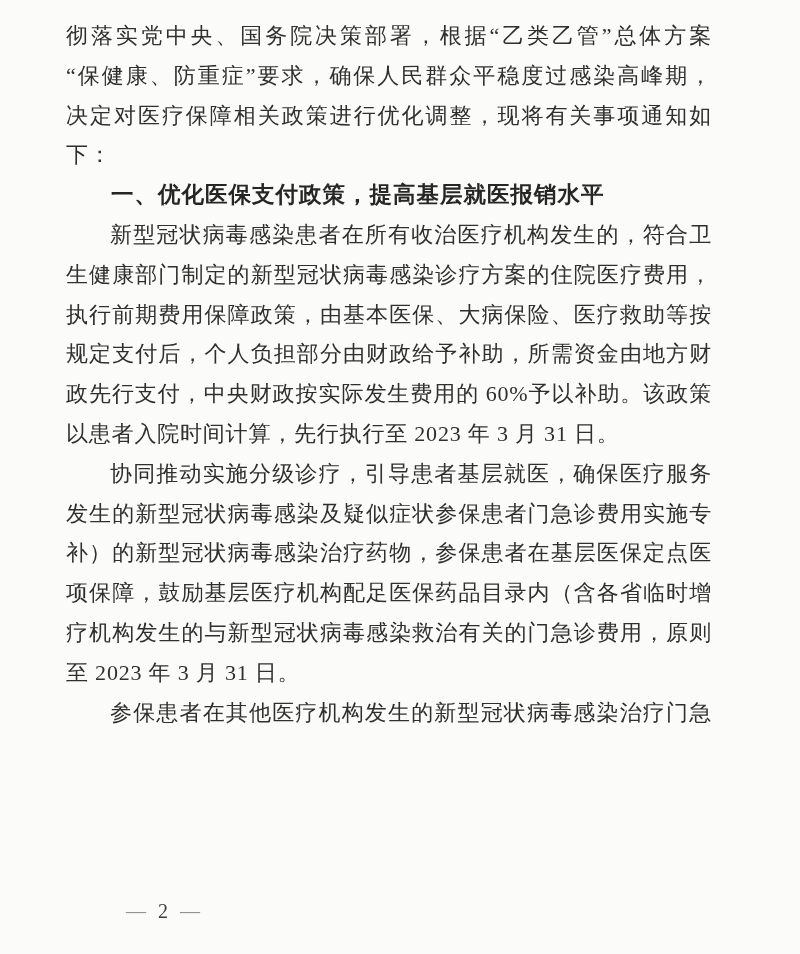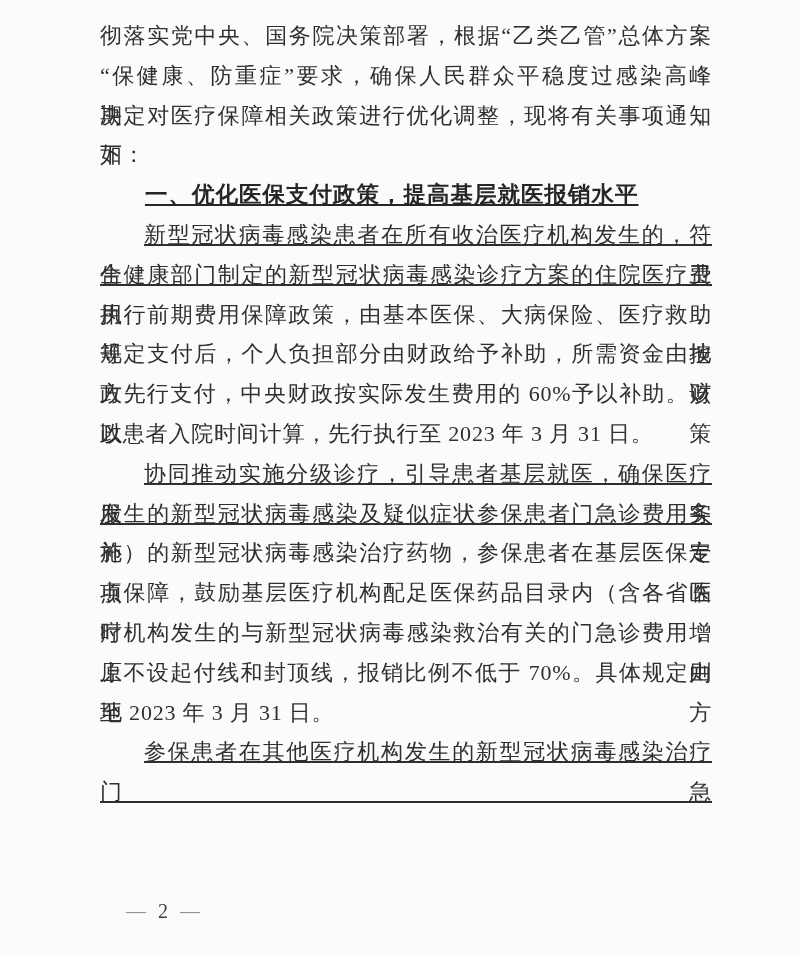--- a/index.html
+++ b/index.html
@@ -11,39 +11,38 @@
     position: relative;
     width: 800px;
     height: 954px;
     margin: 0 auto;
     background: #fbfbfa;
     overflow: hidden;
     color: #2f2f2f;
     font-family: "Liberation Serif", "DejaVu Serif", serif;
   }
   .content {
-    padding: 16px 88px 0 100px;
+    padding: 16px 88px 0 66px;
   }
   .line {
     height: 39.8px;
     line-height: 39.8px;
     font-size: 22px;
     letter-spacing: 0.8px;
     text-align: left;
     white-space: nowrap;
     overflow: visible;
   }
   .line.justify {
     white-space: normal;
     text-align: justify;
     text-align-last: justify;
   }
   .line.indent {
     text-indent: 2em;
-    text-decoration: underline;
   }
   .line.heading {
     font-family: "Liberation Sans", "DejaVu Sans", sans-serif;
     font-weight: 700;
     font-size: 22.5px;
     letter-spacing: 1px;
     color: #262626;
   }
   .footer {
     position: absolute;
@@ -83,21 +82,20 @@
         <div class="line justify">规定支付后，个人负担部分由财政给予补助，所需资金由地方财</div>
         <div class="line justify">政先行支付，中央财政按实际发生费用的 60%予以补助。该政策</div>
         <div class="line">以患者入院时间计算，先行执行至 2023 年 3 月 31 日。</div>
       </div>
       <div>
         <div class="line indent justify">协同推动实施分级诊疗，引导患者基层就医，确保医疗服务</div>
         <div class="line justify">发生的新型冠状病毒感染及疑似症状参保患者门急诊费用实施专</div>
         <div class="line justify">补）的新型冠状病毒感染治疗药物，参保患者在基层医保定点医</div>
         <div class="line justify">项保障，鼓励基层医疗机构配足医保药品目录内（含各省临时增</div>
         <div class="line justify">疗机构发生的与新型冠状病毒感染救治有关的门急诊费用，原则</div>
-        <div class="line justify">上不设起付线和封顶线，报销比例不低于 70%。具体规定由地方</div>
         <div class="line">至 2023 年 3 月 31 日。</div>
       </div>
       <div>
         <div class="line indent justify">参保患者在其他医疗机构发生的新型冠状病毒感染治疗门急</div>
       </div>
     </div>
   <div class="footer">
     <span class="dash">—</span><span class="num">2</span><span class="dash">—</span>
   </div>
 </div>

